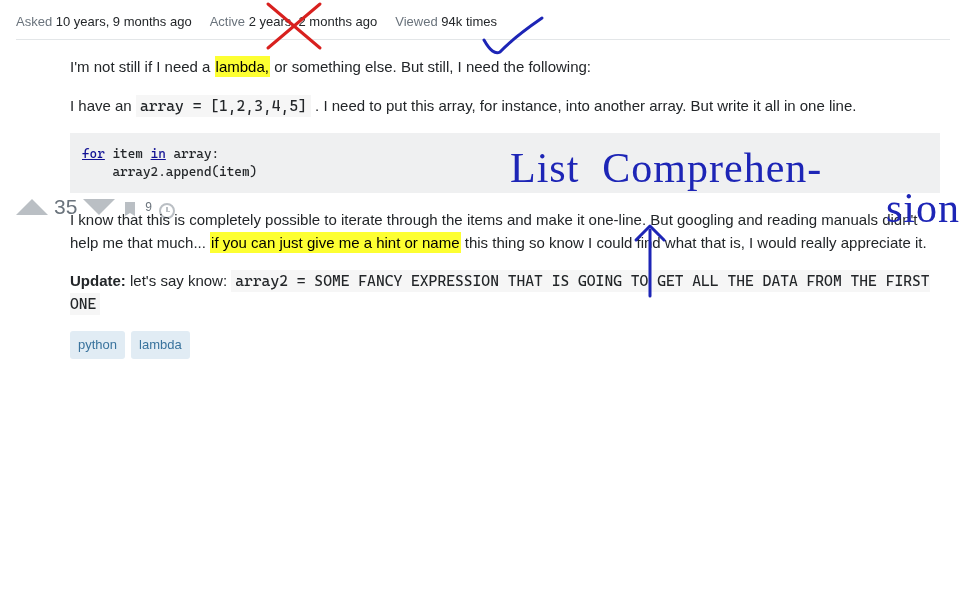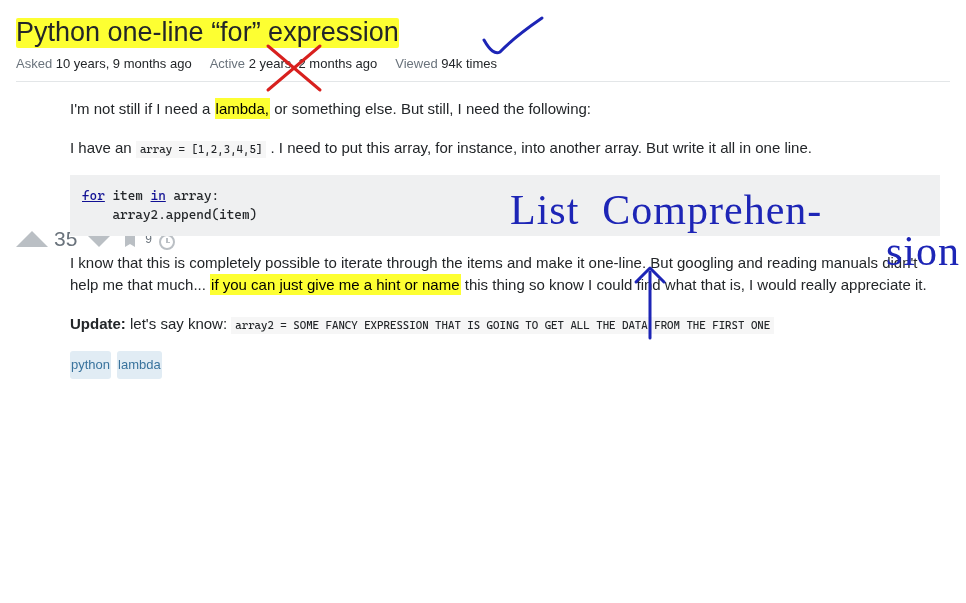--- a/index.html
+++ b/index.html
@@ -82,21 +82,21 @@
     flex: 1;
     line-height: 1.5;
     max-width: 870px;
   }
   .post-body p { margin: 0 0 16px 0; }
 
   code.inline {
     font-family: ui-monospace, "Cascadia Mono", Menlo, Consolas, monospace;
     background: var(--so-code-bg);
     padding: 2px 4px;
-    font-size: 11px;
+    font-size: 15px;
   }
   pre.codeblock {
     background: var(--so-block-bg);
     padding: 12px;
     font-family: ui-monospace, "Cascadia Mono", Menlo, Consolas, monospace;
     font-size: 13px;
     line-height: 1.4;
     margin: 0 0 16px 0;
     white-space: pre;
     overflow-x: auto;
@@ -104,32 +104,28 @@
   .kw { color: var(--syntax-kw); text-decoration: underline; }
 
   mark { background: var(--highlight); padding: 2px 1px; }
 
   
   .tags { display: flex; gap: 6px; margin-top: 8px; }
   .tag {
     background: var(--so-tag-bg);
     color: var(--so-tag-fg);
     font-size: 13px;
-    padding: 4px 1px;
+    padding: 4px 8px;
     border-radius: 3px;
   }
 </style>
 </head>
 <body>
 
 <div class="question-header">
-  <h1>
-    <span class="hl-title"></span>
-    <span>Python one-line “for” expression</span>
-  </h1>
 
   
   <svg width="70" height="50" viewBox="0 0 70 50" style="position:absolute; left:462px; top:-4px; pointer-events:none;">
     <path d="M6 30 Q15 46 22 42 Q35 28 64 8" fill="none" stroke="var(--ink-blue)" stroke-width="3" stroke-linecap="round" stroke-linejoin="round"></path>
   </svg>
 
   <div class="meta-row">
     <div>
       <span>Asked</span>
       <span class="value">10 years, 9 months ago</span>

